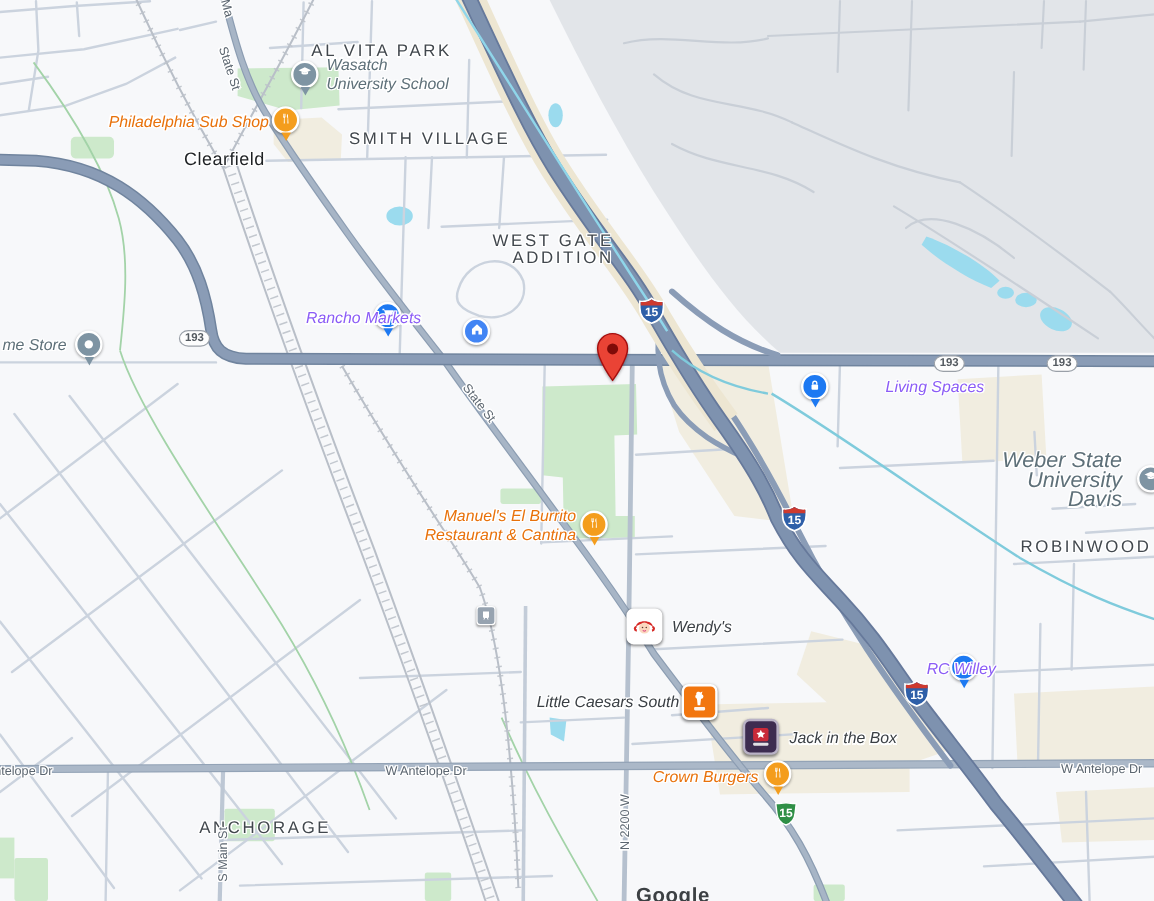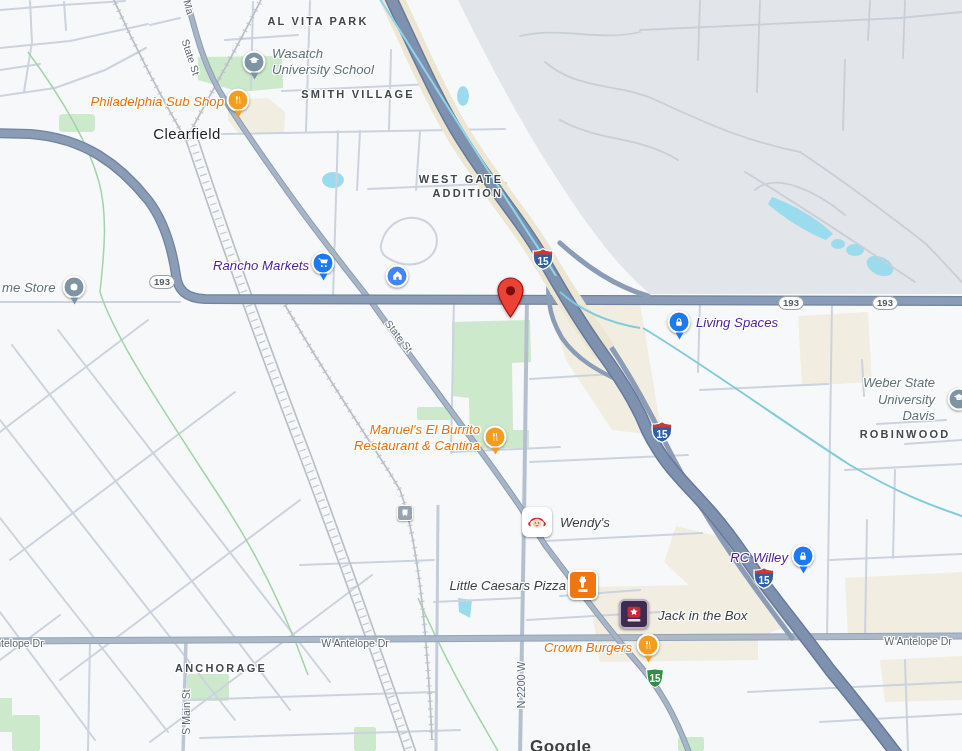--- a/index.html
+++ b/index.html
@@ -10,25 +10,25 @@
   .stg{stroke:#C9CFD7;stroke-width:1.8;fill:none;stroke-linecap:round;}
   .rail{stroke:#B9BFC8;stroke-width:1.7;fill:none;}
   .tick{stroke:#BCC2CA;stroke-width:7;fill:none;stroke-dasharray:1.2 6.5;opacity:.9;}
   .trail{stroke:#A3D3A8;stroke-width:1.5;fill:none;}
   .creek{stroke:#7FCBDC;stroke-width:2;fill:none;}
   .canal{stroke:#8FD6EA;stroke-width:2;fill:none;}
   .ramp{stroke:#8A9CB6;stroke-width:5;fill:none;stroke-linecap:round;}
   .lbl{position:absolute;white-space:nowrap;z-index:30;
        text-shadow:-1px -1px 0 #fff,1px -1px 0 #fff,-1px 1px 0 #fff,1px 1px 0 #fff,
                    -1px 0 0 #fff,1px 0 0 #fff,0 1px 0 #fff,0 -1px 0 #fff;}
-  .area{font-size:11px;font-weight:700;letter-spacing:2.2px;color:#41474D;}
+  .area{font-size:14px;font-weight:400;letter-spacing:2.2px;color:#41474D;margin-top:21px;}
   .city{font-size:15px;font-weight:500;color:#1E2124;letter-spacing:.4px;}
   .poi{font-size:13.2px;font-weight:500;font-style:italic;}
   .poiOrange{color:#E8710A;}
-  .poiBlue{color:#4c1d95;}
+  .poiBlue{color:#8b5cf6;margin-left:42px;}
   .poiRed{color:#C5221F;}
   .poiGray{color:#5E7079;}
   .poiDark{color:#3A3F44;}
   .road{font-size:10.5px;color:#5C6670;font-weight:400;}
   .ctr{transform:translate(-50%,-50%);}
   .rctr{transform:translate(-100%,-50%);text-align:right;}
   .vctr{transform:translateY(-50%);}
   .pin{position:absolute;width:19px;height:19px;border-radius:50%;border:2px solid #fff;
        box-shadow:0 1px 2.5px rgba(0,0,0,.4);display:flex;align-items:center;justify-content:center;
        z-index:20;transform:translate(-50%,-50%);}
@@ -389,30 +389,30 @@
 </div>
 
 <div class="lbl poi poiGray" style="left:272px;top:46px;line-height:16px">
   <div>Wasatch</div>
   <div>University School</div>
 </div>
 <div class="lbl poi poiOrange rctr" style="left:224px;top:101px">Philadelphia Sub Shop</div>
 <div class="lbl poi poiGray vctr" style="left:2px;top:287px">me Store</div>
 <div class="lbl poi poiBlue rctr" style="left:309px;top:265px">Rancho Markets</div>
 <div class="lbl poi poiBlue vctr" style="left:696px;top:322px">Living Spaces</div>
-<div class="lbl poi poiGray" style="left:935px;top:375px;line-height:16.5px;transform:translateX(-100%);text-align:right;font-size:13px">
+<div class="lbl poi poiGray" style="left:935px;top:375px;line-height:16.5px;transform:translateX(-100%);text-align:right;font-size:18px">
   <div>Weber State</div>
   <div>University</div>
   <div>Davis</div>
 </div>
 <div class="lbl poi poiOrange rctr" style="left:480px;top:438px;line-height:16px">
   <div>Manuel's El Burrito</div>
   <div>Restaurant &amp; Cantina</div>
 </div>
 <div class="lbl poi poiDark vctr" style="left:560px;top:522px;font-weight:400">Wendy's</div>
-<div class="lbl poi poiDark rctr" style="left:566px;top:585px;font-weight:400">Little Caesars Pizza</div>
+<div class="lbl poi poiDark rctr" style="left:566px;top:585px;font-weight:400">Little Caesars South</div>
 <div class="lbl poi poiDark vctr" style="left:658px;top:615px;font-weight:400">Jack in the Box</div>
 <div class="lbl poi poiOrange rctr" style="left:632px;top:647px">Crown Burgers</div>
 <div class="lbl poi poiBlue rctr" style="left:788px;top:557px">RC Willey</div>
 
 <div class="gwm">Google</div>
 
 </div>
 
 </body></html>

